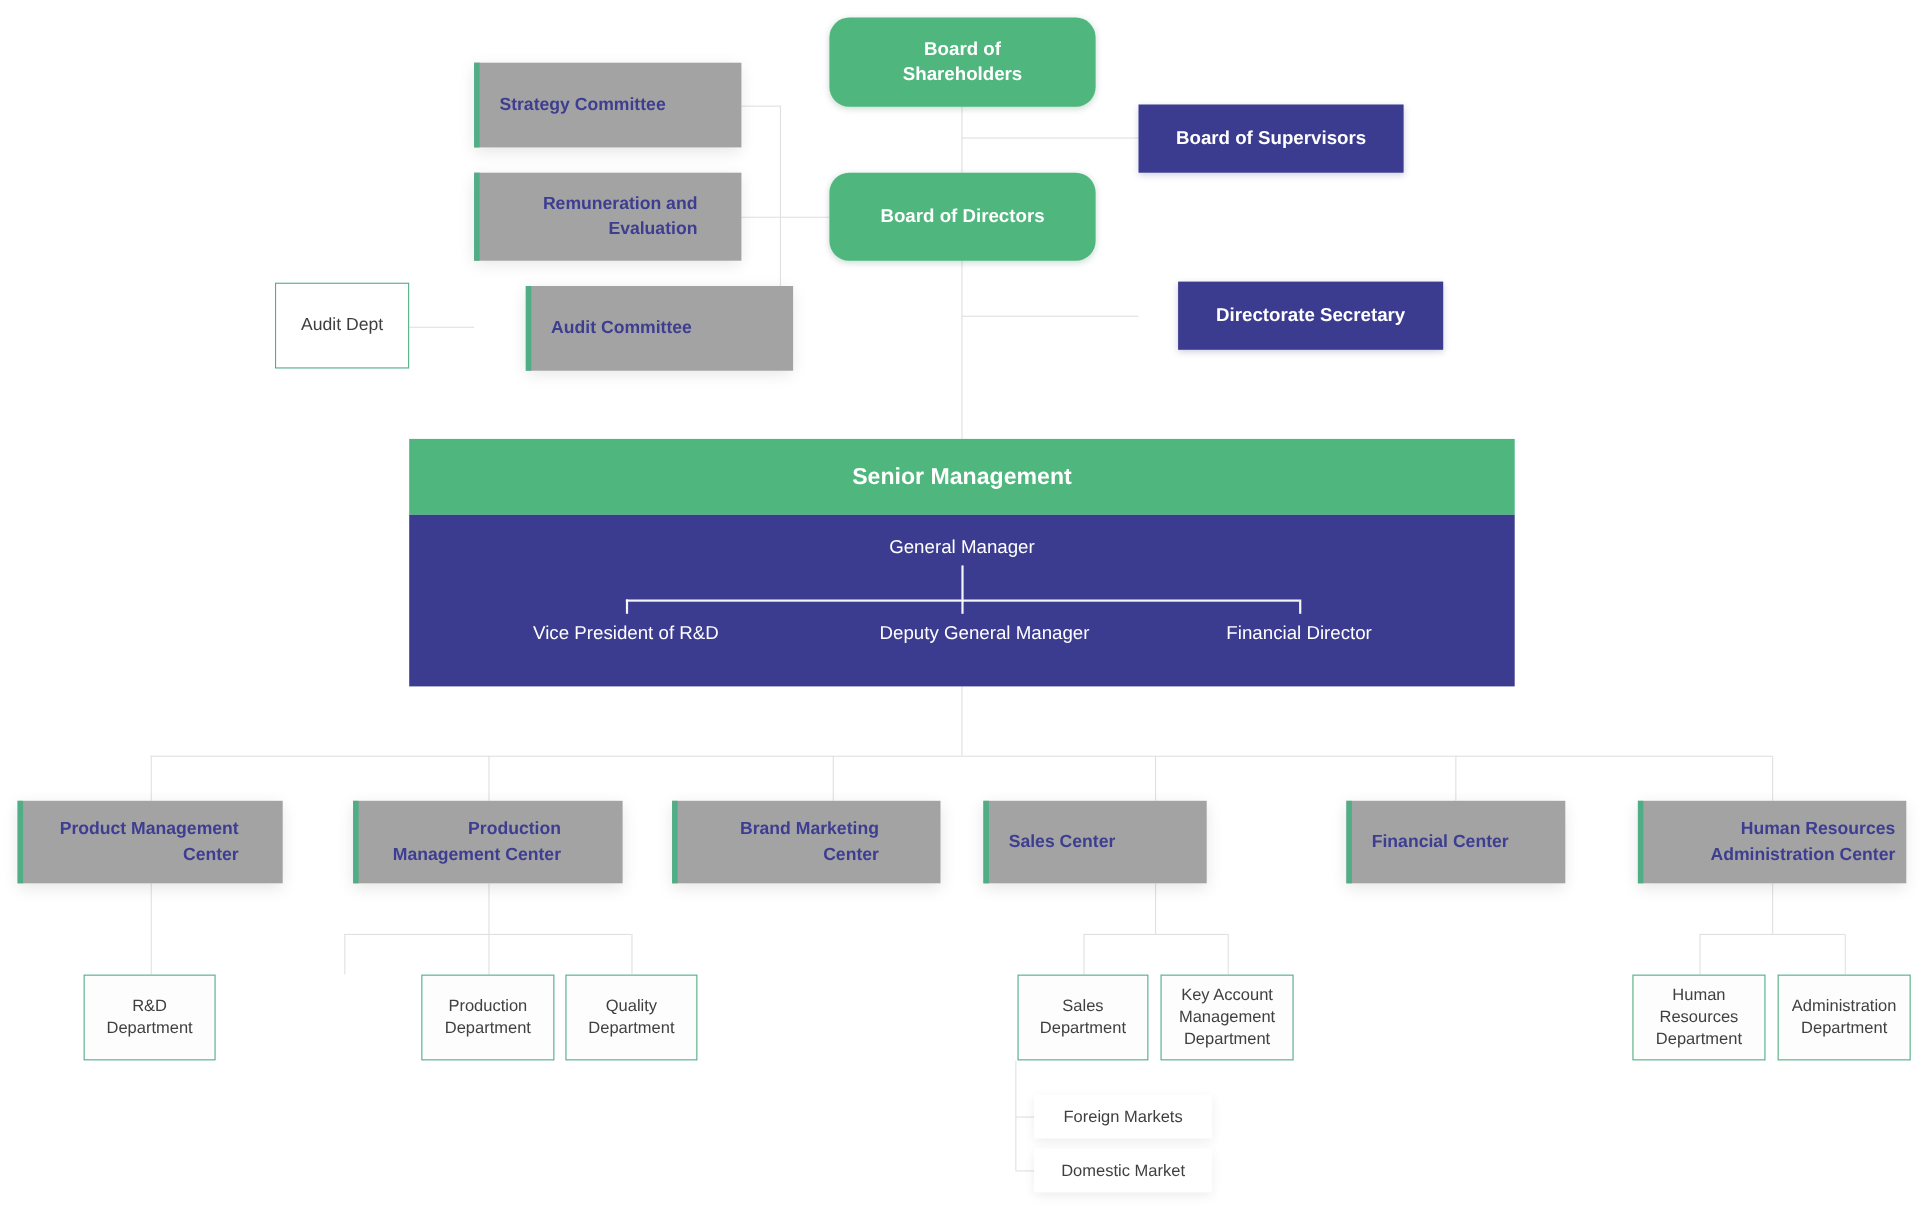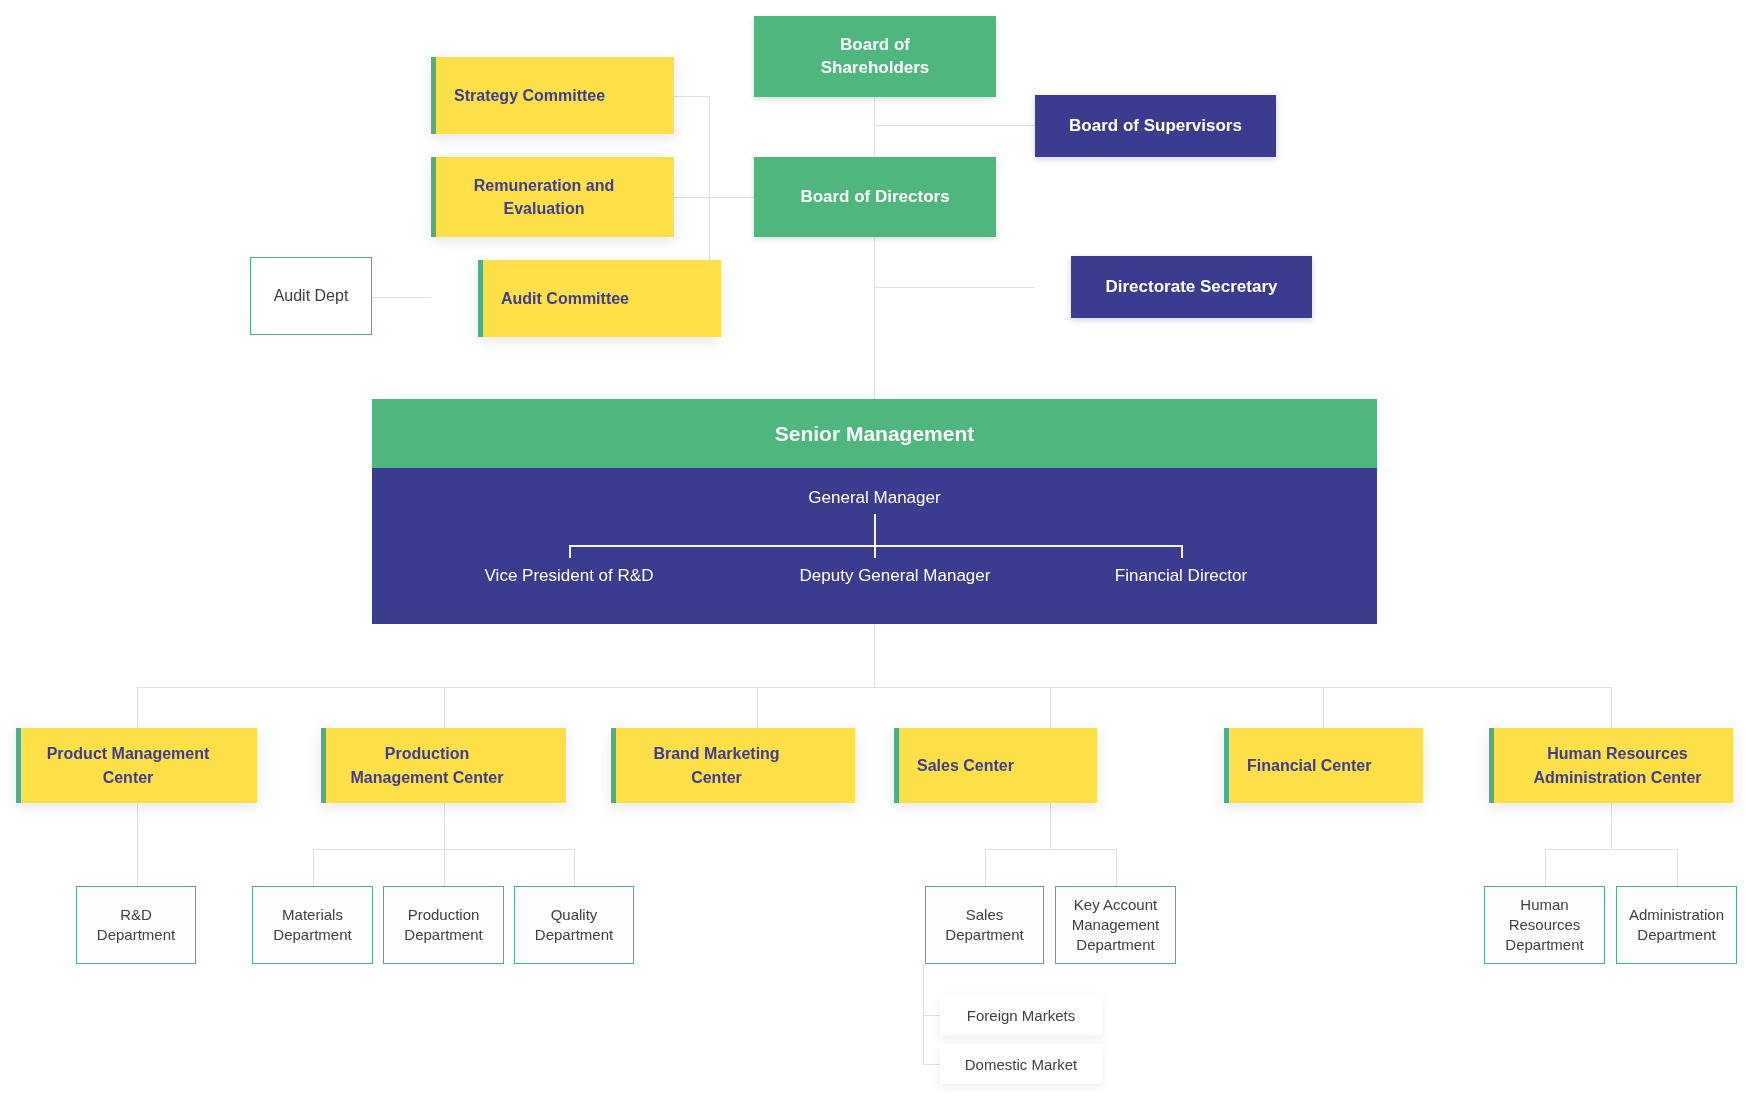--- a/index.html
+++ b/index.html
@@ -11,27 +11,27 @@
   .ln{position:absolute;background:var(--connector,#e0e0e0);}
   .ln.h{height:1px;}
   .ln.v{width:1px;}
   .wln{position:absolute;background:#fff;opacity:.95;}
   .wln.h{height:2px;}
   .wln.v{width:2px;}
   
   .box{position:absolute;display:flex;align-items:center;justify-content:center;
        text-align:center;box-sizing:border-box;}
   .green{background:var(--green,#4FB67E);color:#fff;font-weight:700;font-size:17px;
-         line-height:1.35;box-shadow:0 2px 6px rgba(60,120,90,.25);}
+         line-height:1.35;box-shadow:0 2px 6px rgba(60,120,90,.25);border-radius:18px;}
   .indigo{background:var(--indigo,#3B3B90);color:#fff;font-weight:700;font-size:17px;
           box-shadow:0 2px 6px rgba(59,59,144,.25);}
-  .card{background:#fde047;border-left:5px solid var(--border-green,#4FAE85);
+  .card{background:#a3a3a3;border-left:5px solid var(--border-green,#4FAE85);
         box-shadow:0 4px 14px rgba(0,0,0,.10);color:var(--card-text,#3D3D91);
         font-weight:700;font-size:16px;line-height:1.45;
-        justify-content:flex-start;text-align:center;padding-left:18px;padding-right:10px;}
+        justify-content:flex-start;text-align:right;padding-left:18px;padding-right:10px;}
   .card.pr40{padding-right:40px;}
   .card.pr56{padding-right:56px;}
   .dept{background:#fdfdfd;border:1px solid var(--border-green,#4FAE85);
         color:var(--dept-text,#404040);font-size:15px;line-height:1.32;padding:4px;}
   .market{background:#fff;box-shadow:0 3px 10px rgba(0,0,0,.08);
           color:var(--dept-text,#404040);font-size:15px;}
   .plain{background:#fff;border:1px solid var(--border-green,#4FAE85);
          color:#3E3E3E;font-size:16px;}
   
   .sm-header{position:absolute;left:372px;top:399px;width:1005px;height:69px;
@@ -155,23 +155,20 @@
   <div class="box card" style="left:1224px;top:728px;width:199px;height:75px;">
     <span>Financial Center</span>
   </div>
   <div class="box card" style="left:1489px;top:728px;width:244px;height:75px;">
     <span>Human Resources Administration Center</span>
   </div>
 
   <div class="box dept" style="left:76px;top:886px;width:120px;height:78px;">
     <span>R&amp;D Department</span>
   </div>
-  <div class="box dept" style="left:252px;top:886px;width:121px;height:78px;">
-    <span>Materials Department</span>
-  </div>
   <div class="box dept" style="left:383px;top:886px;width:121px;height:78px;">
     <span>Production Department</span>
   </div>
   <div class="box dept" style="left:514px;top:886px;width:120px;height:78px;">
     <span>Quality Department</span>
   </div>
   <div class="box dept" style="left:925px;top:886px;width:119px;height:78px;">
     <span>Sales Department</span>
   </div>
   <div class="box dept" style="left:1055px;top:886px;width:121px;height:78px;">

